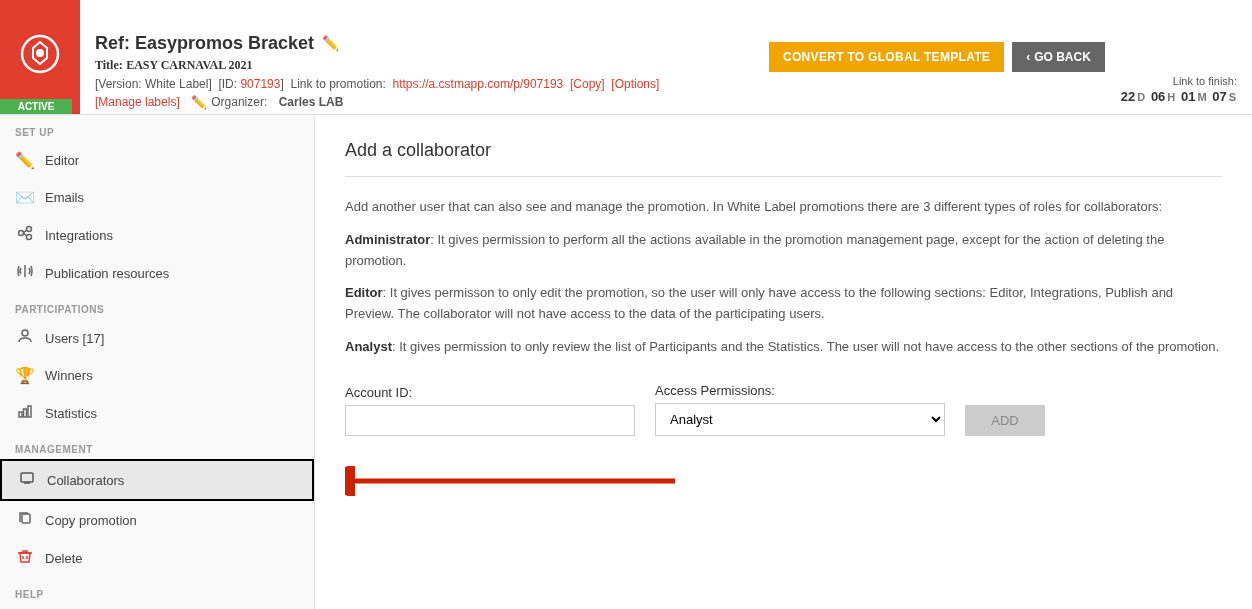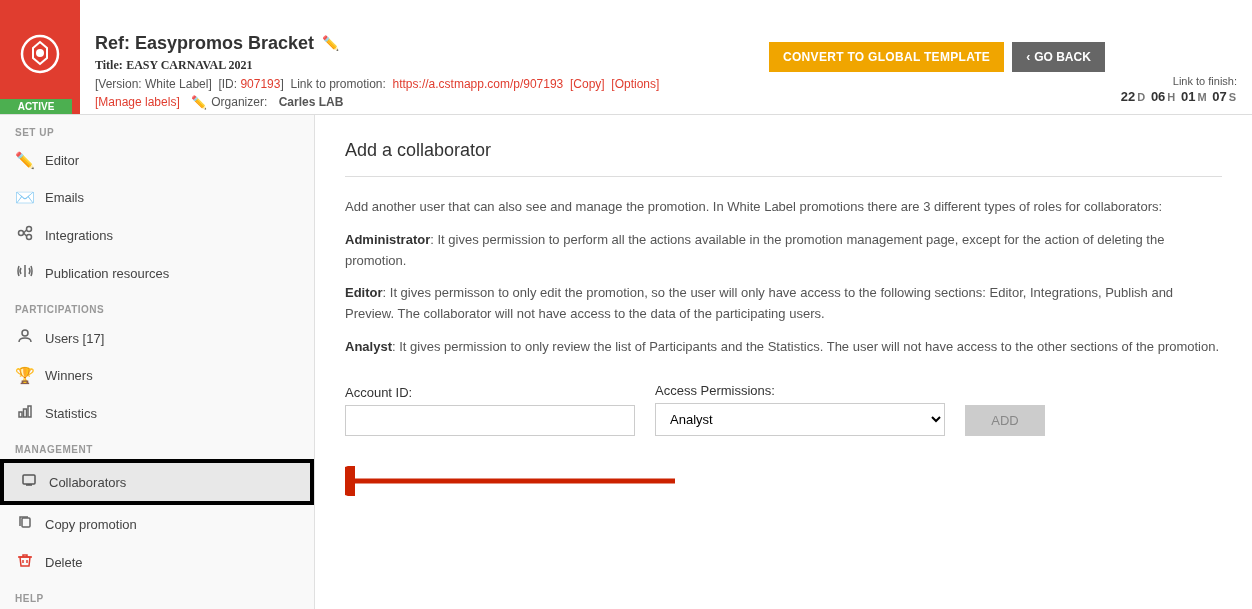--- a/index.html
+++ b/index.html
@@ -28,21 +28,21 @@
     .timer-value span { display: inline-block; margin: 0 1px; }
     .timer-unit { font-size: 11px; color: #777; }
 
     
     .layout { display: flex; height: calc(609px - 115px); }
 
     
     .sidebar { width: 315px; min-width: 315px; background: #f9f9f9; border-right: 1px solid #e0e0e0; overflow-y: auto; padding-bottom: 20px; }
     .sidebar-section-label { font-size: 10px; font-weight: bold; color: #999; padding: 12px 15px 4px; letter-spacing: 0.5px; text-transform: uppercase; }
     .sidebar-item { display: flex; align-items: center; gap: 10px; padding: 9px 15px; cursor: pointer; color: #444; font-size: 13px; border: none; background: none; width: 100%; text-align: left; }
-    .sidebar-item.active { background: #e8e8e8; border: 4px solid #000000; }
+    .sidebar-item.active { background: #e8e8e8; border: 2px solid #000000; }
     .sidebar-icon { font-size: 16px; color: #666; min-width: 20px; text-align: center; }
     .sidebar-icon.red { color: #e03d2f; }
 
     
     .main { flex: 1; background: #fff; overflow-y: auto; padding: 25px 30px; }
     .page-title { font-size: 18px; font-weight: normal; color: #333; margin-bottom: 15px; }
     .divider { border: none; border-top: 1px solid #ddd; margin-bottom: 20px; }
     .description-text { font-size: 13px; color: #555; margin-bottom: 12px; line-height: 1.6; }
     .description-text strong { color: #333; }
     .form-section { margin-top: 25px; }

